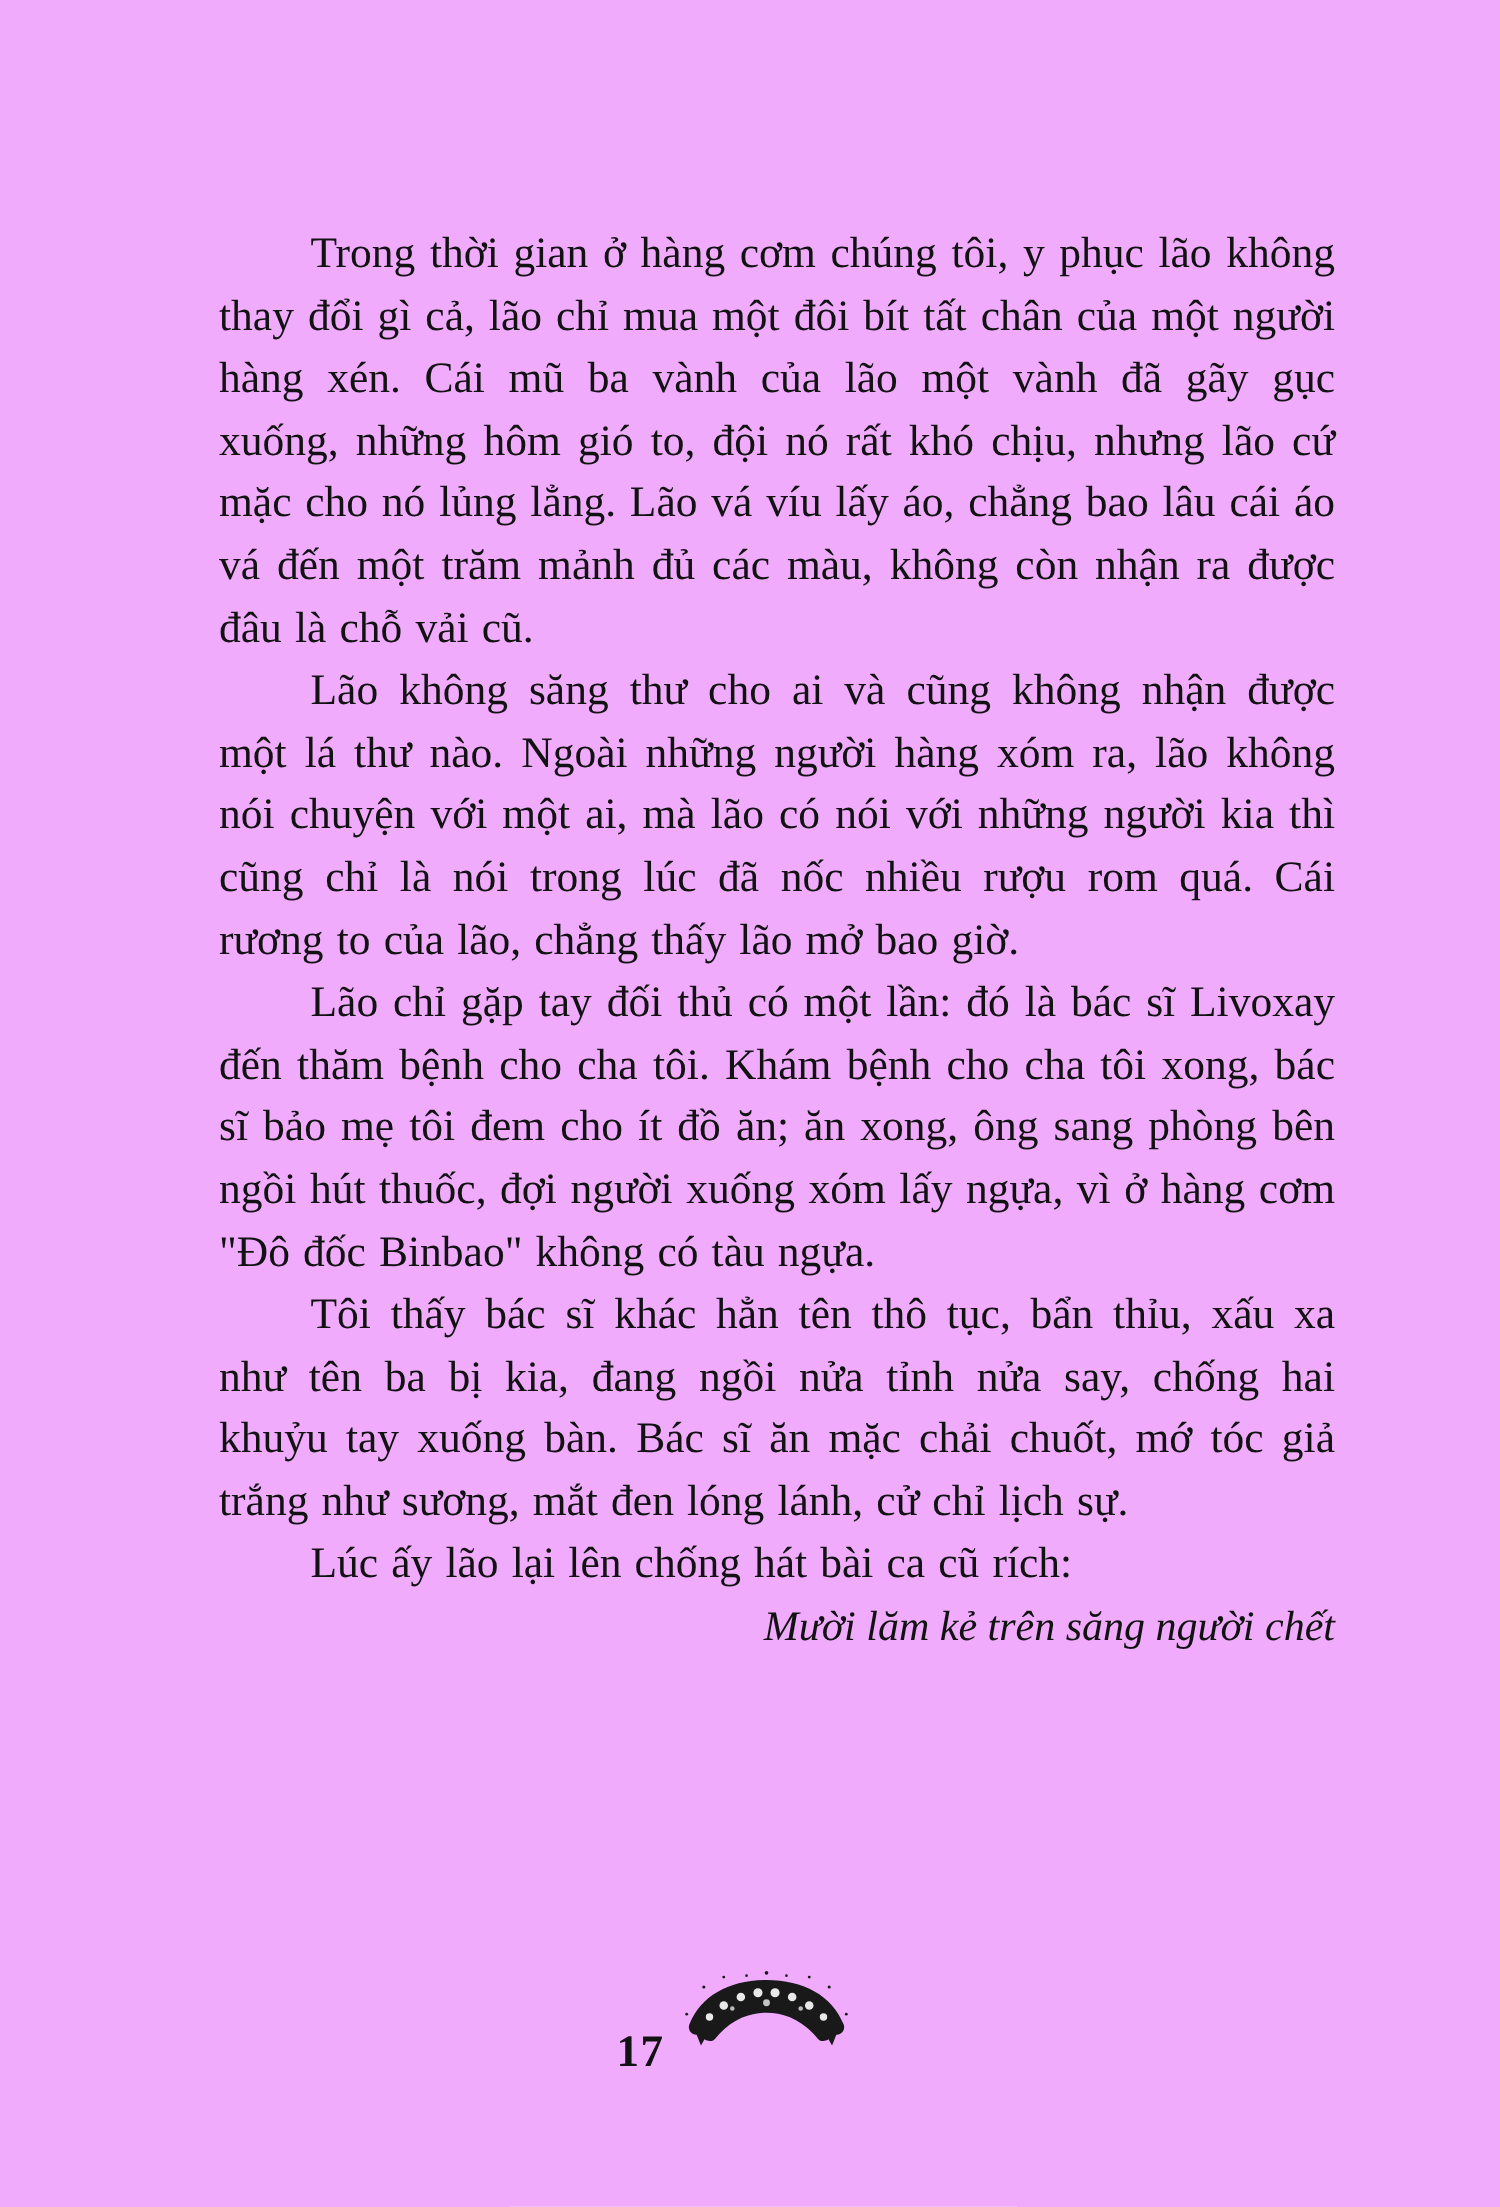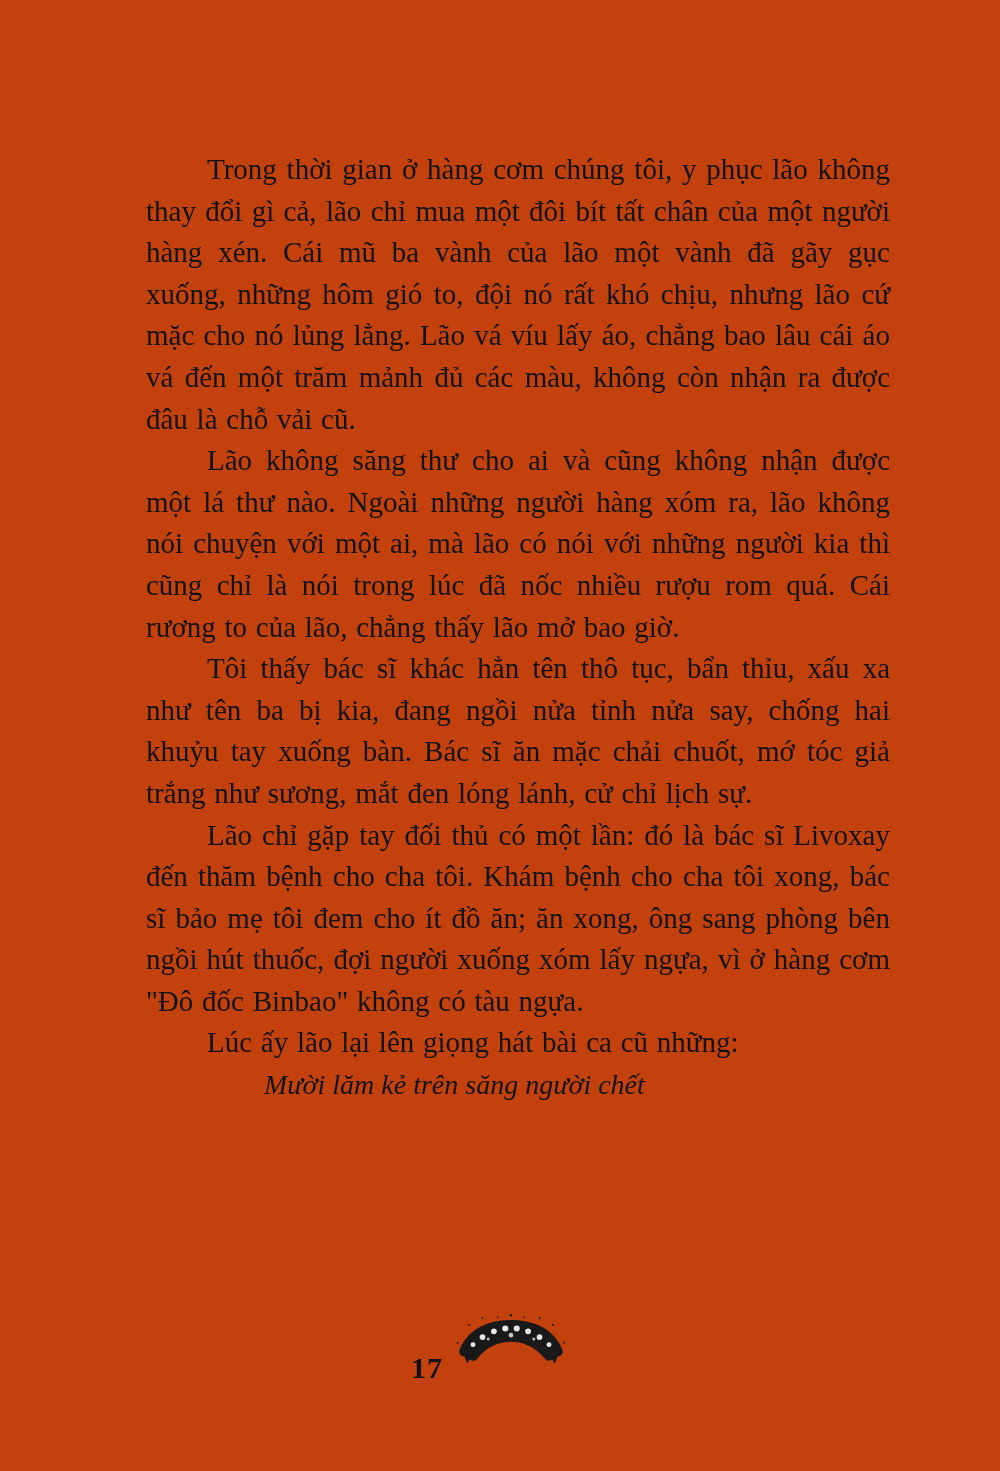--- a/index.html
+++ b/index.html
@@ -4,21 +4,21 @@
 <style>
   html, body { margin: 0; padding: 0; }
   body {
     width: 1000px; height: 1471px;
     background: #f6f6f4;
     font-family: "Liberation Serif", serif;
   }
   .page {
     position: relative;
     width: 1000px; height: 1471px;
-    background: #c2410c;
+    background: #f0abfc;
     color: #121212;
     overflow: hidden;
   }
   .text-block {
     position: absolute;
     left: 146px; top: 149px; width: 744px;
   }
   .body-par {
     margin: 0;
     font-size: 29px;
@@ -26,21 +26,21 @@
     text-align: justify;
     text-indent: 61px;
     word-spacing: 1.5px;
     color: #121212;
   }
   .verse {
     margin: 0 0 0 118px;
     font-size: 28px;
     line-height: 42.5px;
     font-style: italic;
-    text-align: left;
+    text-align: right;
     text-indent: 0;
     color: #121212;
   }
   .ornament-wrap {
     position: absolute;
     left: 454px; top: 1312px;
     width: 114px; height: 52px;
   }
   .page-number {
     position: absolute;
@@ -55,23 +55,23 @@
   }
 </style>
 </head>
 <body>
 
 <div class="page">
 
   <div class="text-block">
     <p class="body-par">Trong thời gian ở hàng cơm chúng tôi, y phục lão không thay đổi gì cả, lão chỉ mua một đôi bít tất chân của một người hàng xén. Cái mũ ba vành của lão một vành đã gãy gục xuống, những hôm gió to, đội nó rất khó chịu, nhưng lão cứ mặc cho nó lủng lẳng. Lão vá víu lấy áo, chẳng bao lâu cái áo vá đến một trăm mảnh đủ các màu, không còn nhận ra được đâu là chỗ vải cũ.</p>
     <p class="body-par">Lão không săng thư cho ai và cũng không nhận được một lá thư nào. Ngoài những người hàng xóm ra, lão không nói chuyện với một ai, mà lão có nói với những người kia thì cũng chỉ là nói trong lúc đã nốc nhiều rượu rom quá. Cái rương to của lão, chẳng thấy lão mở bao giờ.</p>
+    <p class="body-par">Lão chỉ gặp tay đối thủ có một lần: đó là bác sĩ Livoxay đến thăm bệnh cho cha tôi. Khám bệnh cho cha tôi xong, bác sĩ bảo mẹ tôi đem cho ít đồ ăn; ăn xong, ông sang phòng bên ngồi hút thuốc, đợi người xuống xóm lấy ngựa, vì ở hàng cơm "Đô đốc Binbao" không có tàu ngựa.</p>
     <p class="body-par">Tôi thấy bác sĩ khác hẳn tên thô tục, bẩn thỉu, xấu xa như tên ba bị kia, đang ngồi nửa tỉnh nửa say, chống hai khuỷu tay xuống bàn. Bác sĩ ăn mặc chải chuốt, mớ tóc giả trắng như sương, mắt đen lóng lánh, cử chỉ lịch sự.</p>
-    <p class="body-par">Lão chỉ gặp tay đối thủ có một lần: đó là bác sĩ Livoxay đến thăm bệnh cho cha tôi. Khám bệnh cho cha tôi xong, bác sĩ bảo mẹ tôi đem cho ít đồ ăn; ăn xong, ông sang phòng bên ngồi hút thuốc, đợi người xuống xóm lấy ngựa, vì ở hàng cơm "Đô đốc Binbao" không có tàu ngựa.</p>
-    <p class="body-par">Lúc ấy lão lại lên giọng hát bài ca cũ những:</p>
+    <p class="body-par">Lúc ấy lão lại lên chống hát bài ca cũ rích:</p>
     <p class="verse">Mười lăm kẻ trên săng người chết</p>
   </div>
 
   <div class="ornament-wrap">
     <svg width="114" height="52" viewBox="0 0 120 54" xmlns="http://www.w3.org/2000/svg" aria-hidden="true">
 
       <path d="M6 39 C14 19 34 8 60 8 C86 8 106 19 114 39
                C116 43 112 48 107 46
                C104 51 98 53 95 48
                C84 35 71 31 60 31

